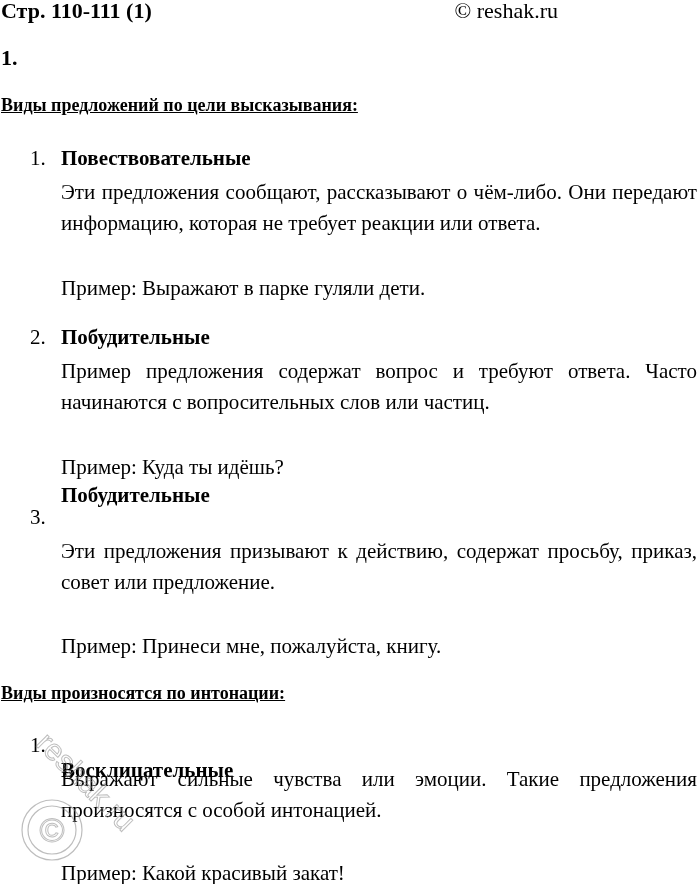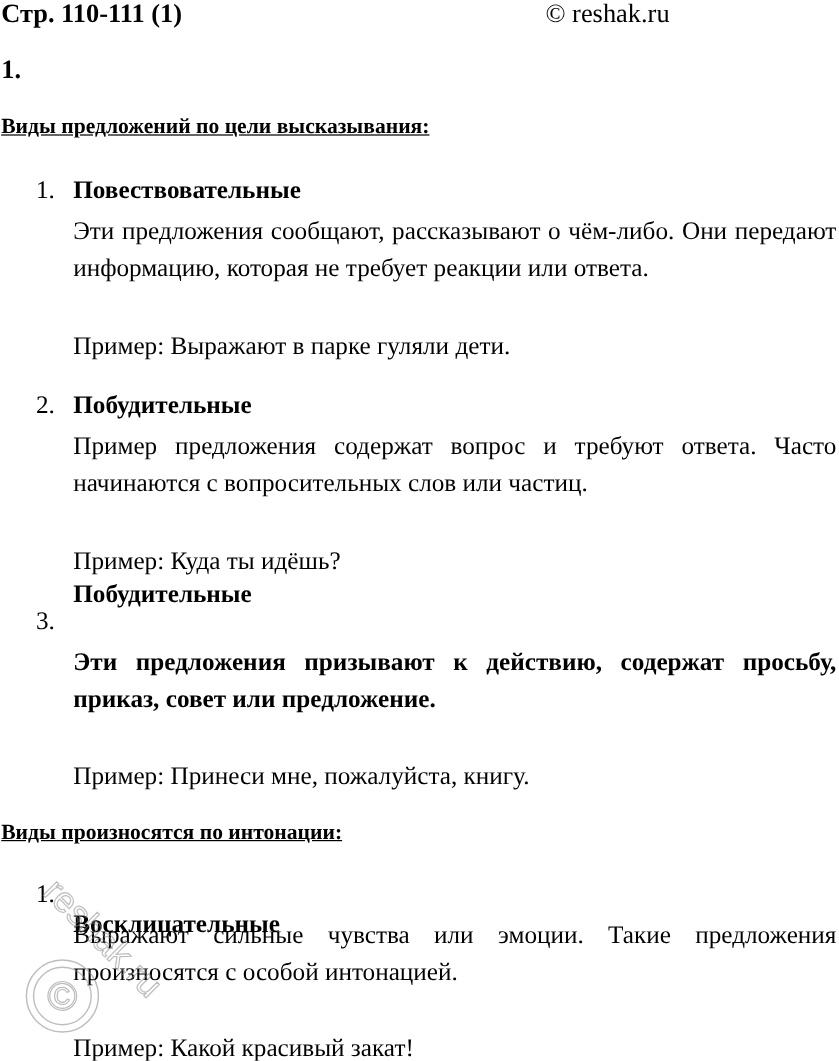--- a/index.html
+++ b/index.html
@@ -51,21 +51,21 @@
 <span class="item-num" style="top:325px;">2.</span>
 <span class="item-title" style="top:325px;">Побудительные</span>
 <div class="para" style="top:356px;">Пример предложения содержат вопрос и требуют ответа. Часто начинаются с вопросительных слов или частиц.</div>
 <div class="example" style="top:455px;">
   <b>Пример:</b>
   <span>Куда ты идёшь?</span>
 </div>
 
 <span class="item-num" style="top:505px;">3.</span>
 <span class="item-title" style="top:483px;">Побудительные</span>
-<div class="para" style="top:536px;font-weight:bold;">Эти предложения призывают к действию, содержат просьбу, приказ, совет или предложение.</div>
+<div class="para" style="top:536px;">Эти предложения призывают к действию, содержат просьбу, приказ, совет или предложение.</div>
 <div class="example" style="top:634px;">
   <b>Пример:</b>
   <span>Принеси мне, пожалуйста, книгу.</span>
 </div>
 
 <div class="section-title" style="top:683px;">Виды произносятся по интонации:</div>
 
 <span class="item-num" style="top:733px;">1.</span>
 <span class="item-title" style="top:733px;margin-top:25px;">Восклицательные</span>
 <div class="para" style="top:764px;">Выражают сильные чувства или эмоции. Такие предложения произносятся с особой интонацией.</div>

